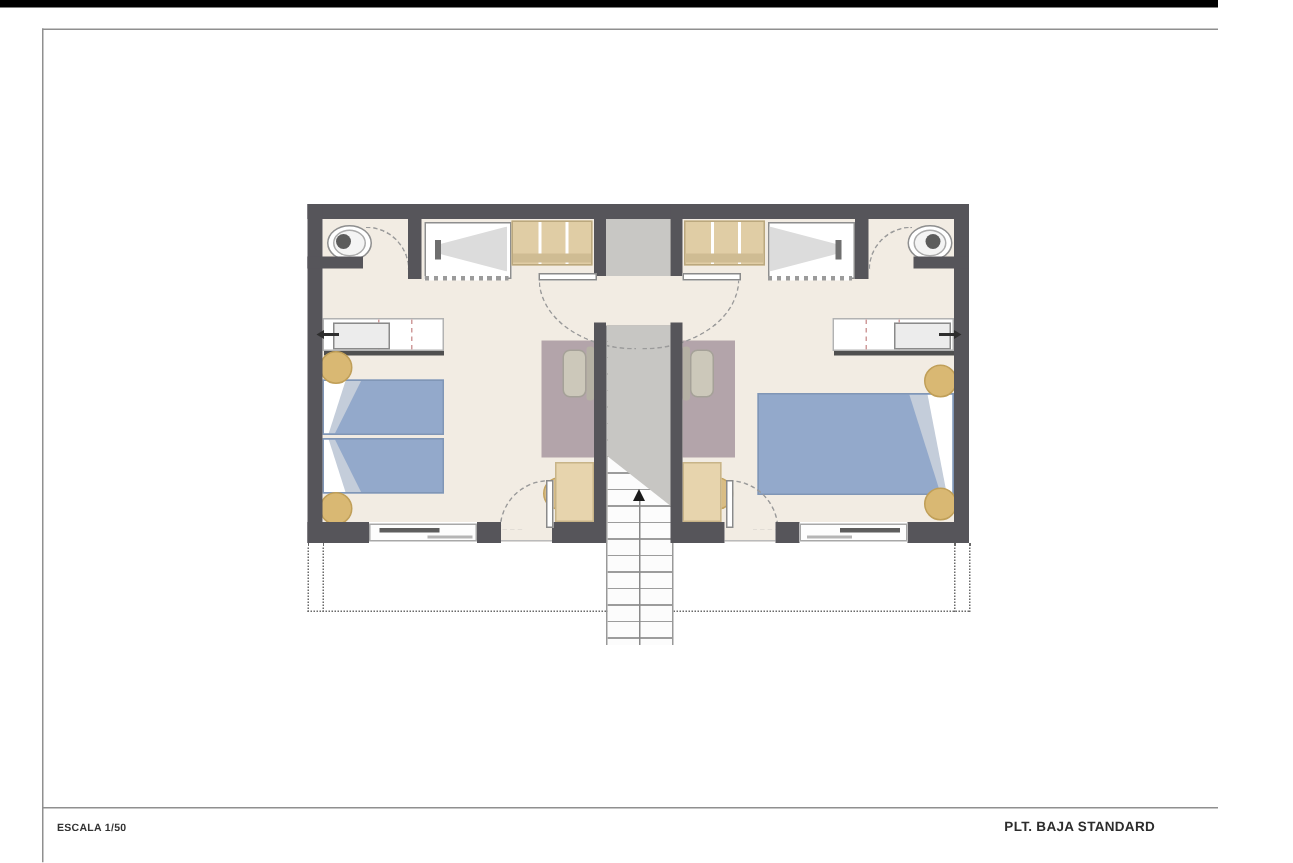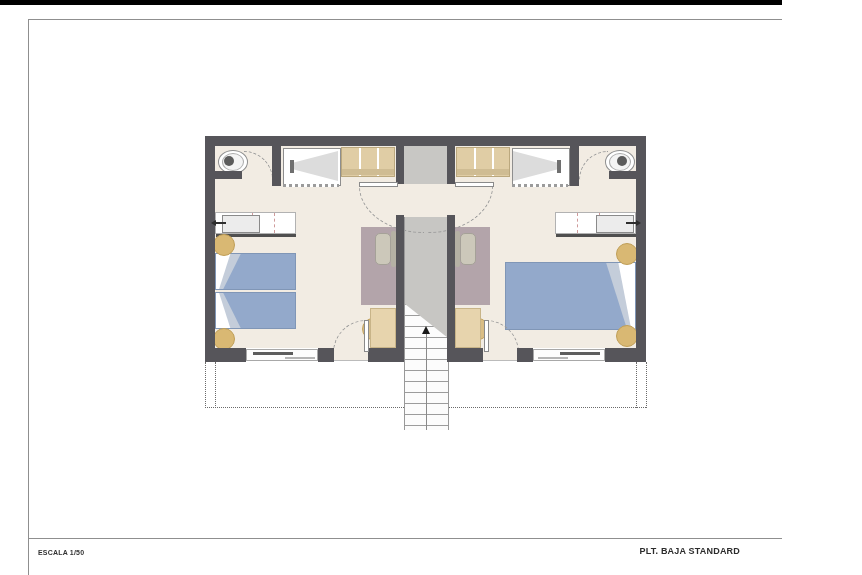--- a/index.html
+++ b/index.html
@@ -1,17 +1,17 @@
 <!DOCTYPE html>
 <html><head>
 <meta charset="utf-8">
 <style>
   html,body{margin:0;padding:0;background:#fff;}
   .page{position:relative;width:782px;height:575px;background:#ffffff;overflow:hidden;
-        font-family:"Liberation Sans", sans-serif;}
+        font-family:"Liberation Sans", sans-serif;padding-left:30px;}
   .abs{position:absolute;}
   
   .topbar{left:0;top:0;width:862px;height:5px;background:#000;}
   .frame{left:28px;top:19px;width:803px;height:556px;border:1px solid #8f8f8f;border-bottom:none;}
   .titleline{left:28px;top:538px;width:804px;height:0;border-top:1px solid #8f8f8f;}
   .scaletxt{left:38px;top:549px;font-size:7px;font-weight:bold;color:#333;letter-spacing:.2px;}
   .plantxt{right:42px;top:546px;font-size:9px;font-weight:bold;color:#2c2c2c;letter-spacing:.2px;}
   
   .floor{background:#f2ece3;z-index:1;}
   .wall{background:#56555a;z-index:4;}

